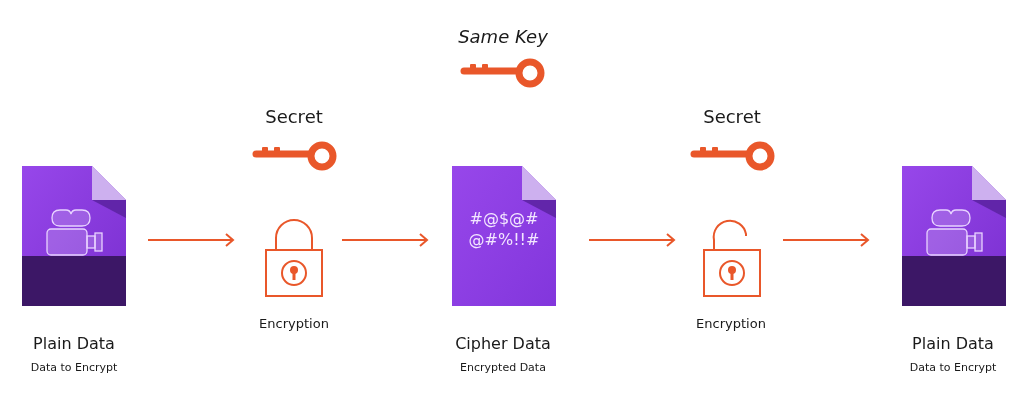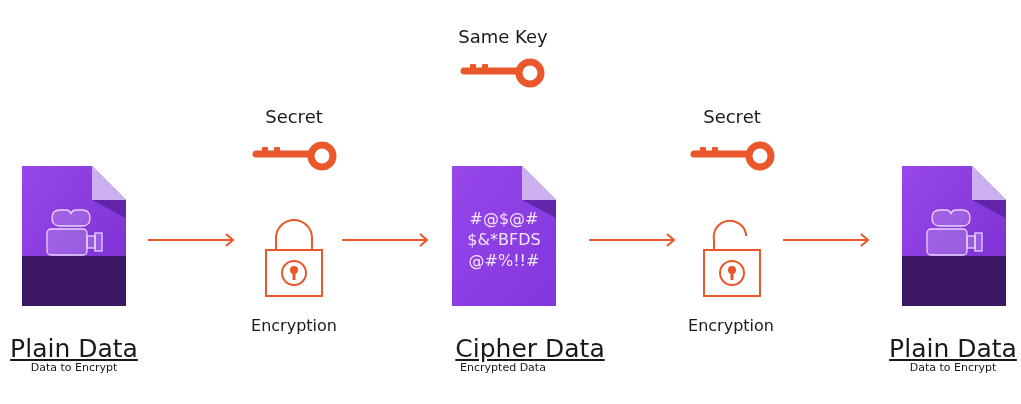--- a/index.html
+++ b/index.html
@@ -1,31 +1,31 @@
 <!DOCTYPE html>
 <html><head>
 <meta charset="utf-8">
 <style>
   html, body { margin: 0; padding: 0; background: #ffffff; }
   body { width: 1021px; height: 404px; position: relative; overflow: hidden;
          font-family: "DejaVu Sans", sans-serif; color: #1a1a1a; }
   .abs { position: absolute; }
   .label { position: absolute; text-align: center; white-space: nowrap; transform: translateX(-50%); }
-  .title-lg { font-size: 25px; text-decoration: underline; }
+  .title-lg { font-size: 16px; }
   .title-md { font-size: 18px; }
   .sub { font-size: 11px; }
-  .small { font-size: 16px; }
+  .small { font-size: 13px; }
   svg { display: block; overflow: visible; }
   .doc-text { position: absolute; color: #f3e6ff; font-family: "DejaVu Sans", sans-serif;
               font-size: 16px; line-height: 21px; text-align: center; width: 104px; left: 0; top: 42px; }
 </style>
 </head>
 <body>
 
-<div class="label title-md" style="left:503px; top:26px;">Same Key</div>
+<div class="label title-md" style="left:503px; top:26px;font-style:italic;">Same Key</div>
 <div class="abs" style="left:460px; top:58px;">
   <svg width="86" height="30" viewBox="0 0 86 30">
     <path d="M4 13 H58" stroke="#e9572a" stroke-width="7" stroke-linecap="round"></path>
     <rect x="10" y="6" width="6" height="8" fill="#e9572a" rx="1"></rect>
     <rect x="22" y="6" width="6" height="8" fill="#e9572a" rx="1"></rect>
     <circle cx="70" cy="15" r="11" fill="none" stroke="#e9572a" stroke-width="7"></circle>
   </svg>
 </div>
 
 <div class="abs" style="left:22px; top:166px;">
@@ -90,25 +90,24 @@
         <stop offset="0" stop-color="#9747ea"></stop>
           <stop offset="1" stop-color="#8236dc"></stop>
       </linearGradient>
     </defs>
     <path d="M0 0 H70 L104 34 V140 H0 Z" fill="url(#g2)"></path>
     <path d="M70 0 L104 34 H70 Z" fill="#cdb0ef"></path>
     <path d="M70 34 H104 V52 Z" fill="#5a22a0" opacity="0.85"></path>
   </svg>
   <div class="doc-text">
     <div>#@$@#</div>
-    <div>$&amp;*BFDS</div>
     <div>@#%!!#</div>
   </div>
 </div>
-<div class="label title-lg" style="left:530px; top:334px;">Cipher Data</div>
+<div class="label title-lg" style="left:503px; top:334px;">Cipher Data</div>
 <div class="label sub" style="left:503px; top:361px;">Encrypted Data</div>
 
 <div class="abs" style="left:589px; top:233px;">
   <svg width="88" height="14" viewBox="0 0 88 14">
       <path d="M0 7 H84 M78 1 L85 7 L78 13" stroke="#e9572a" stroke-width="2" fill="none"></path>
     </svg>
 </div>
 
 <div class="label title-md" style="left:732px; top:106px;">Secret</div>
 <div class="abs" style="left:690px; top:141px;">

